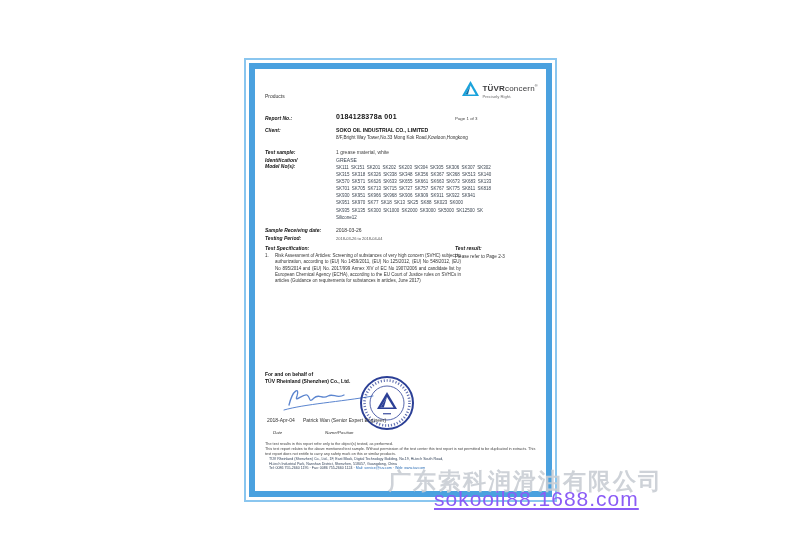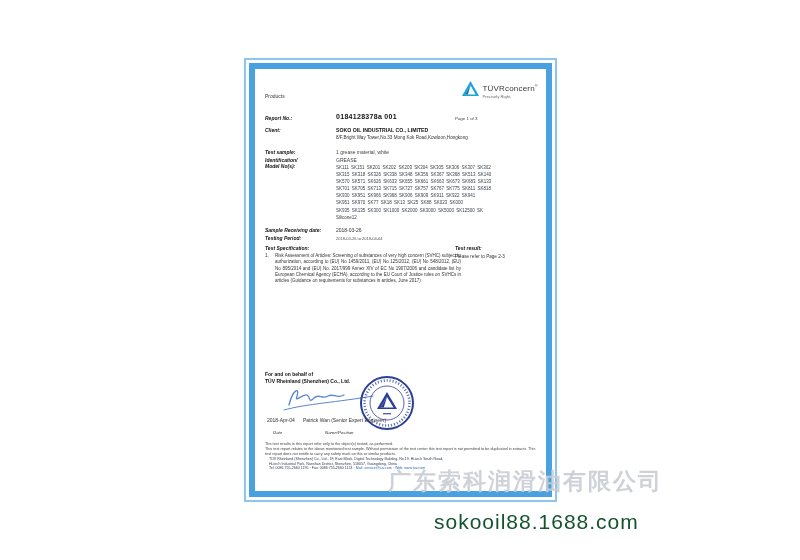--- a/index.html
+++ b/index.html
@@ -11,21 +11,21 @@
   .doc-inner{position:relative;width:100%;height:100%;box-sizing:border-box;
              border:6px solid #4aa1df;background:#fff;}
   .abs{position:absolute;}
   .lbl{font-size:5px;font-weight:bold;font-style:italic;color:#111;line-height:6px;}
   .val{font-size:5px;color:#333;line-height:6px;}
   .products{left:10px;top:24px;font-size:5px;color:#333;}
   
   .logo{right:8px;top:12px;display:flex;align-items:flex-start;gap:3px;}
   .logo-txt{display:flex;flex-direction:column;}
   .brand{font-size:8px;color:#3a3a3c;line-height:9px;letter-spacing:.2px;}
-  .brand b{font-weight:normal;}
+  .brand b{font-weight:bold;}
   .reg{font-size:4px;vertical-align:super;}
   .tagline{font-size:4.2px;color:#6b6b6d;margin-top:1px;}
   .page-ind{left:200px;top:47px;font-size:4.4px;color:#444;}
   
   .report-no-val{left:81px;top:44px;font-size:7px;font-weight:bold;color:#111;letter-spacing:.3px;}
   .client-name{left:81px;top:58px;font-size:5.2px;font-weight:bold;color:#111;}
   .client-addr{left:81px;top:66px;font-size:4.6px;color:#333;}
   .model-lines{left:81px;top:95px;width:202px;font-size:4.5px;line-height:7.1px;color:#3a4450;
                word-spacing:1px;}
   .spec-text{left:20px;top:184px;width:186px;font-size:4.5px;line-height:6.3px;color:#333;
@@ -36,22 +36,22 @@
   .sig{left:26px;top:314px;}
   .stamp{left:104px;top:306px;}
   .small-italic{font-size:4.4px;font-style:italic;color:#333;}
   
   .fine{font-size:3.8px;line-height:4.8px;color:#444;}
   .addr{font-size:3.6px;line-height:4.6px;color:#2e3e55;}
   .blue-link{color:#2a6db5;}
   
   .wm-cn{position:absolute;left:388px;top:466px;z-index:5;font-size:23px;font-weight:bold;
          color:#c9ced4;letter-spacing:2px;opacity:.9;font-family:"Liberation Sans",sans-serif;}
-  .wm-url{position:absolute;left:434px;top:510px;z-index:5;font-size:21px;color:#14532d;
-          letter-spacing:1px;}
+  .wm-url{position:absolute;left:434px;top:487px;z-index:5;font-size:21px;color:#8b5cf6;
+          letter-spacing:1px;text-decoration:underline;}
 </style>
 </head>
 <body>
 
 <div class="canvas">
 
   <div class="doc">
     <div class="doc-inner">
 
       <div class="abs products">Products</div>

